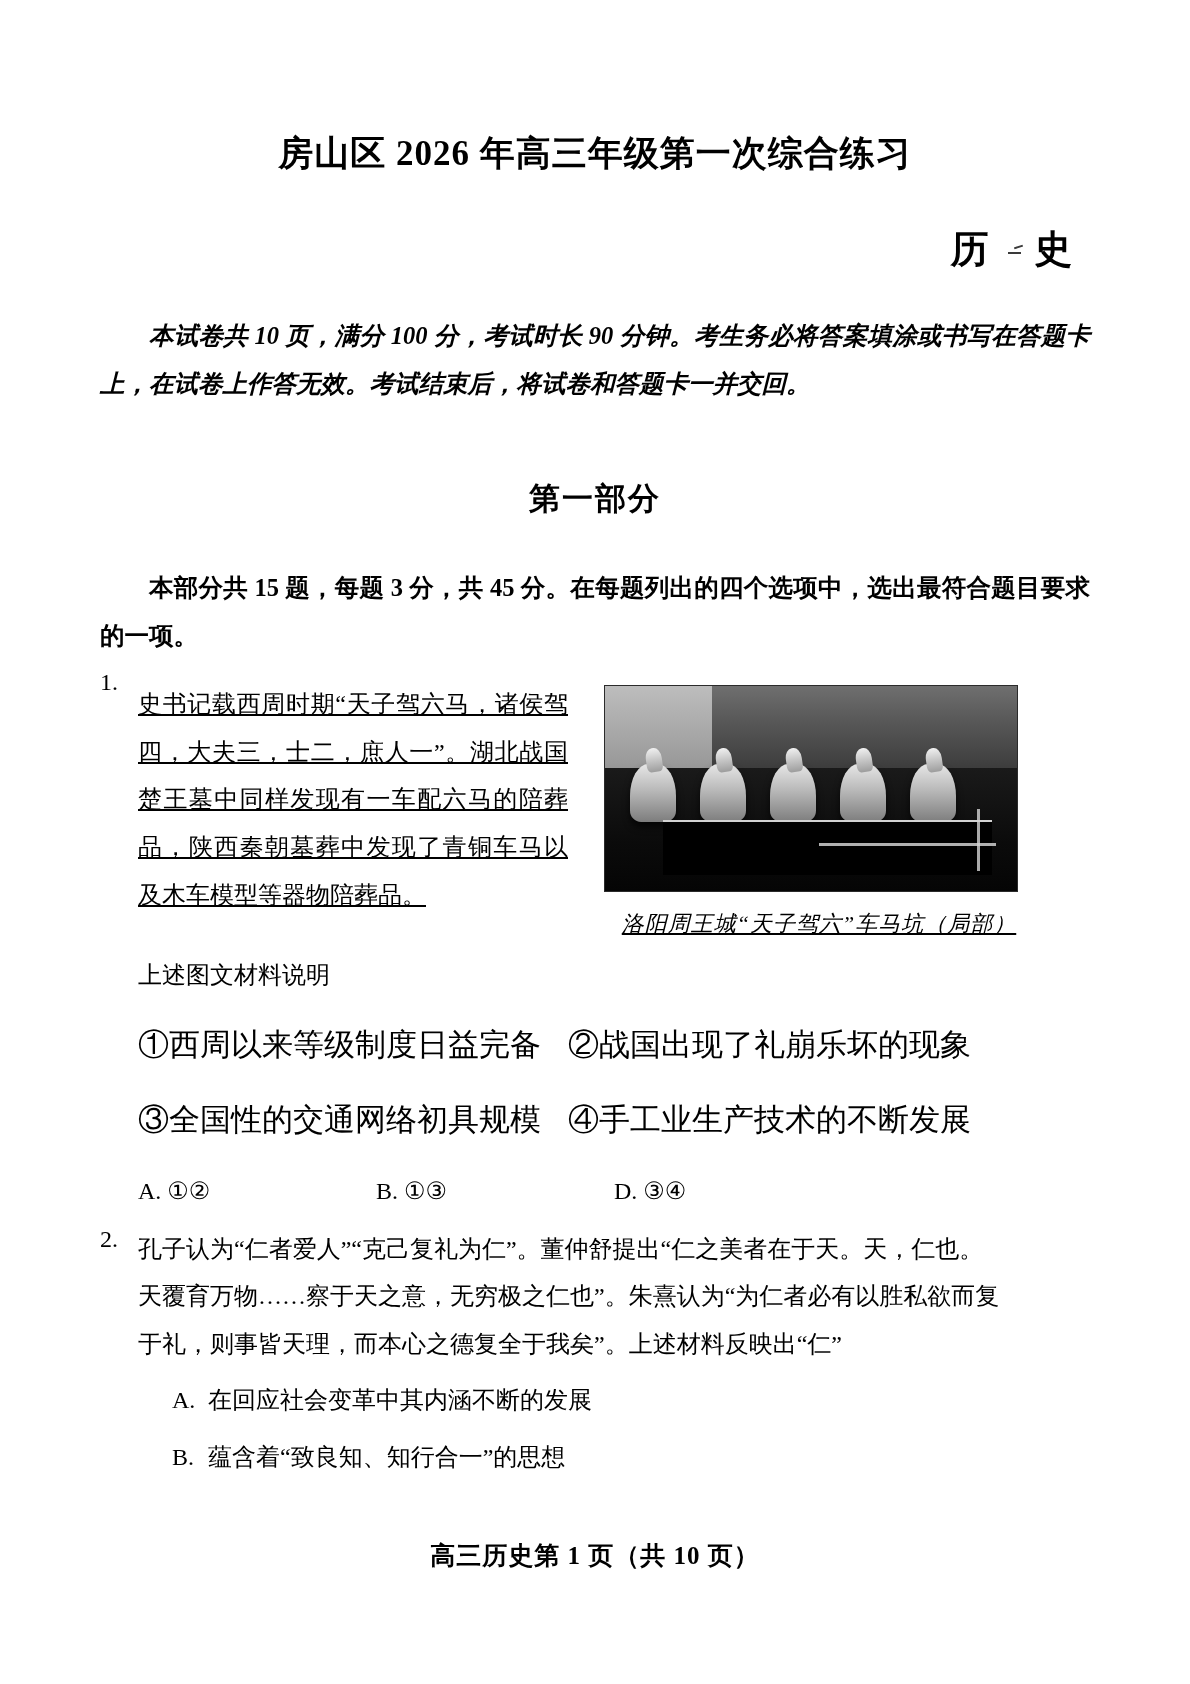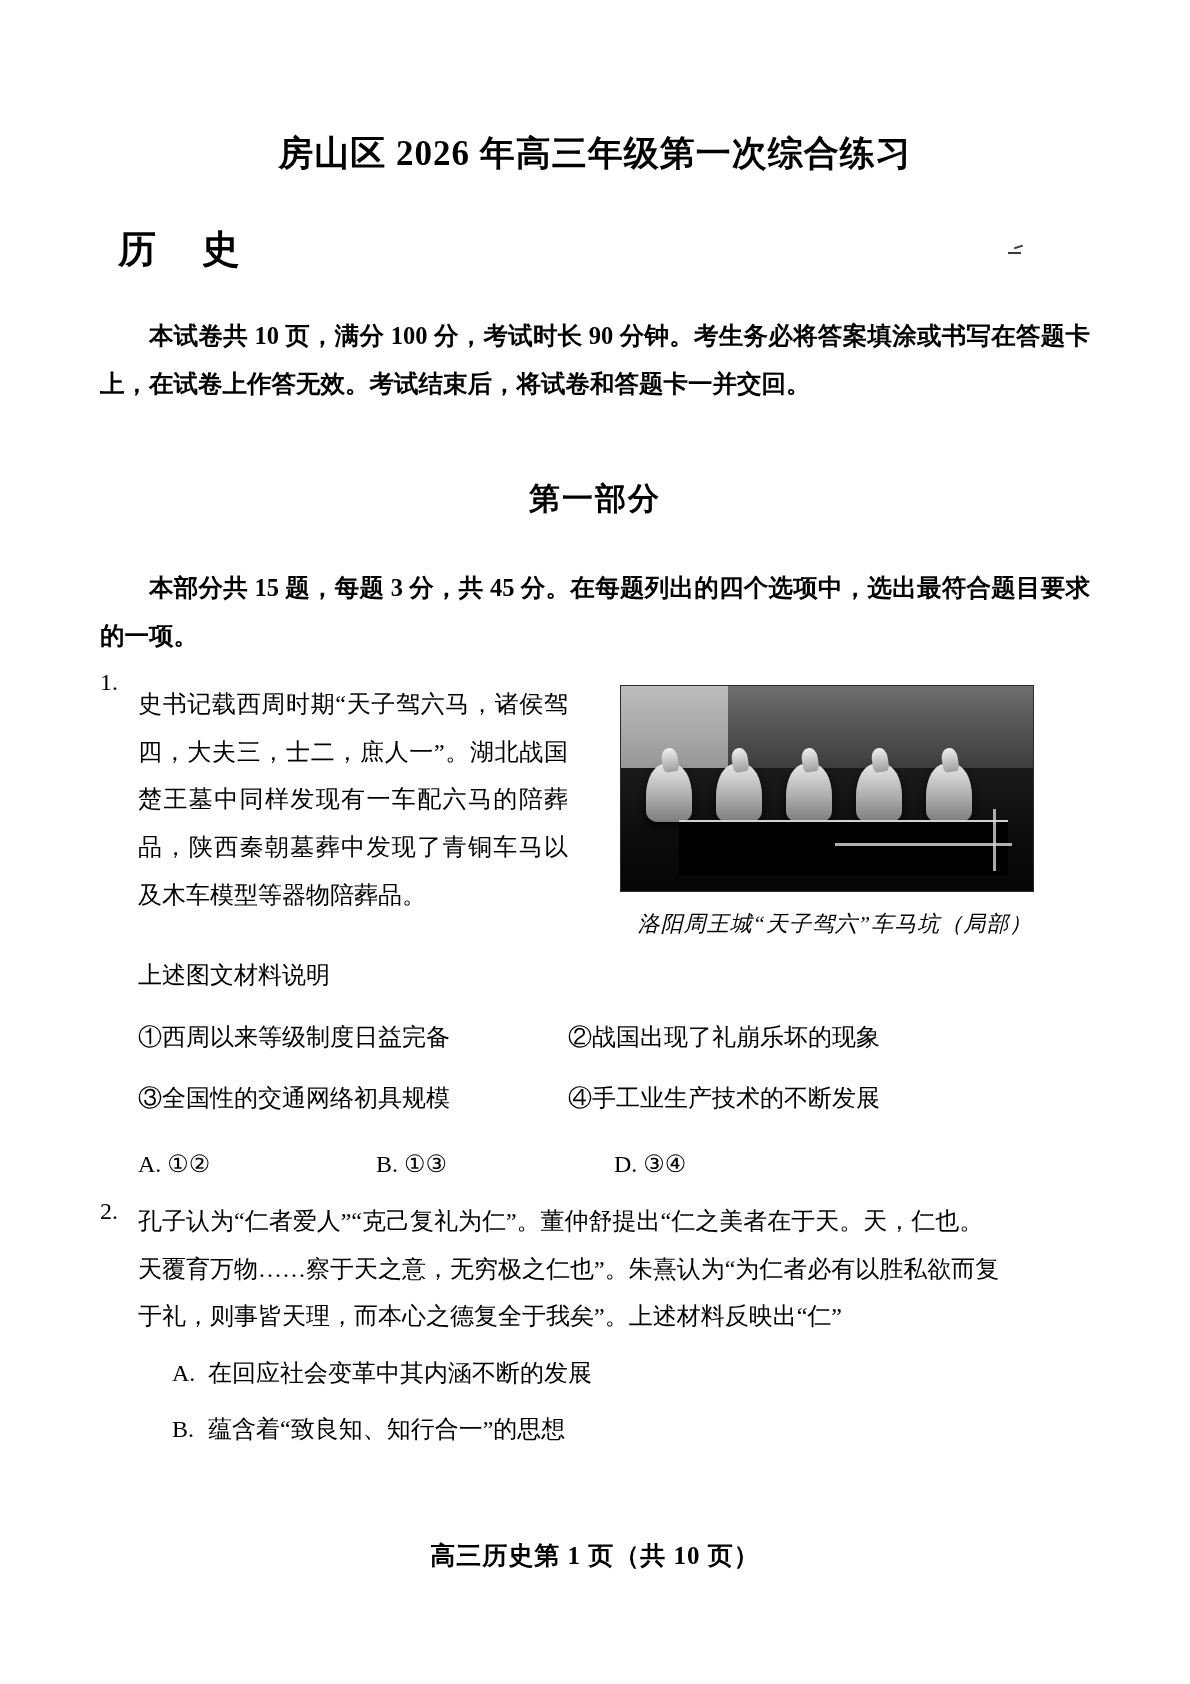--- a/index.html
+++ b/index.html
@@ -29,21 +29,21 @@
   .doc-title {
     text-align: center;
     font-size: 35px;
     font-weight: bold;
     letter-spacing: 1px;
     margin: 0;
     padding-top: 135px;
     line-height: 1.1;
   }
   .subject-title {
-    text-align: left;
+    text-align: right;
     font-size: 38px;
     font-weight: bold;
     margin: 0;
     padding-top: 55px;
     letter-spacing: 18px;
     text-indent: 18px;
     line-height: 1.1;
   }
   .section-title {
     text-align: center;
@@ -57,21 +57,21 @@
 
   
   .instr {
     font-size: 24.5px;
     font-weight: bold;
     line-height: 1.95;
     text-align: justify;
     margin: 0;
     text-indent: 2em;
   }
-  .instr-block { padding-top: 42px; }
+  .instr-block { padding-top: 42px; font-style: italic; }
   .part-instr-block { padding-top: 32px; }
 
   
   .question {
     position: relative;
     font-size: 24px;
     line-height: 1.98;
   }
   .q1 { padding-top: 22px; }
   .q2 { padding-top: 10px; }
@@ -85,21 +85,22 @@
     font-size: 24px;
   }
   .q-body {
     margin-left: 38px;
   }
 
   
   .q1-grid {
     display: flex;
     align-items: flex-start;
-    gap: 16px;
+    gap: 0;
+    text-decoration: underline;
   }
   .q1-text {
     width: 430px;
     font-size: 24px;
     line-height: 1.98;
     text-align: justify;
     text-justify: inter-ideograph;
   }
   .q1-fig {
     width: 430px;
@@ -186,21 +187,21 @@
     letter-spacing: 1px;
     white-space: nowrap;
   }
 
   .q1-stem {
     font-size: 24px;
     padding-top: 6px;
   }
   .opt-row {
     display: flex;
-    font-size: 24px;
+    font-size: 31px;
     padding-top: 14px;
   }
   .opt-row > div { }
   .opt-c1 { width: 430px; }
   .opt-c2 { width: 430px; }
 
   .abcd-row {
     display: flex;
     font-size: 24px;
     padding-top: 18px;

